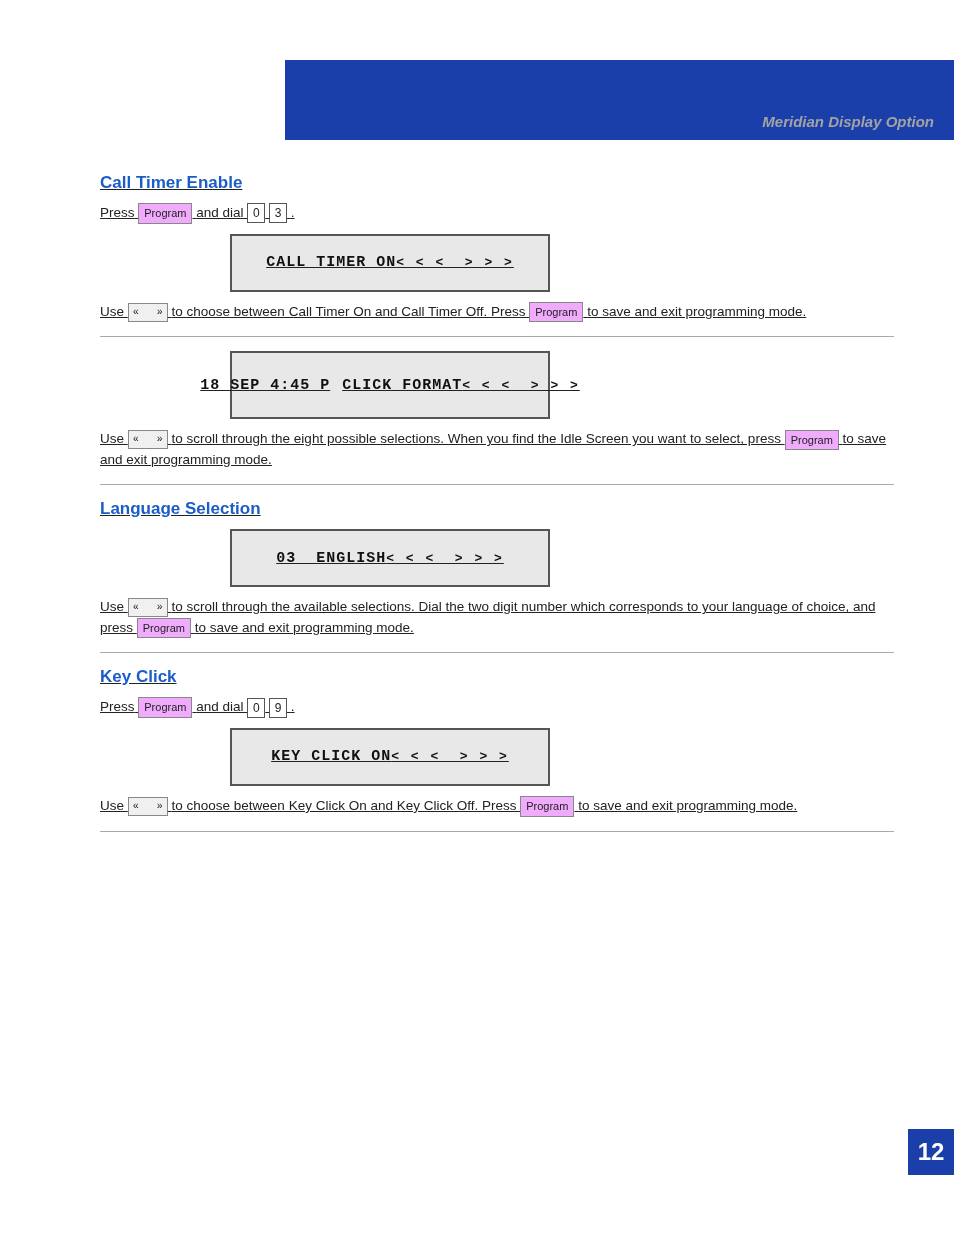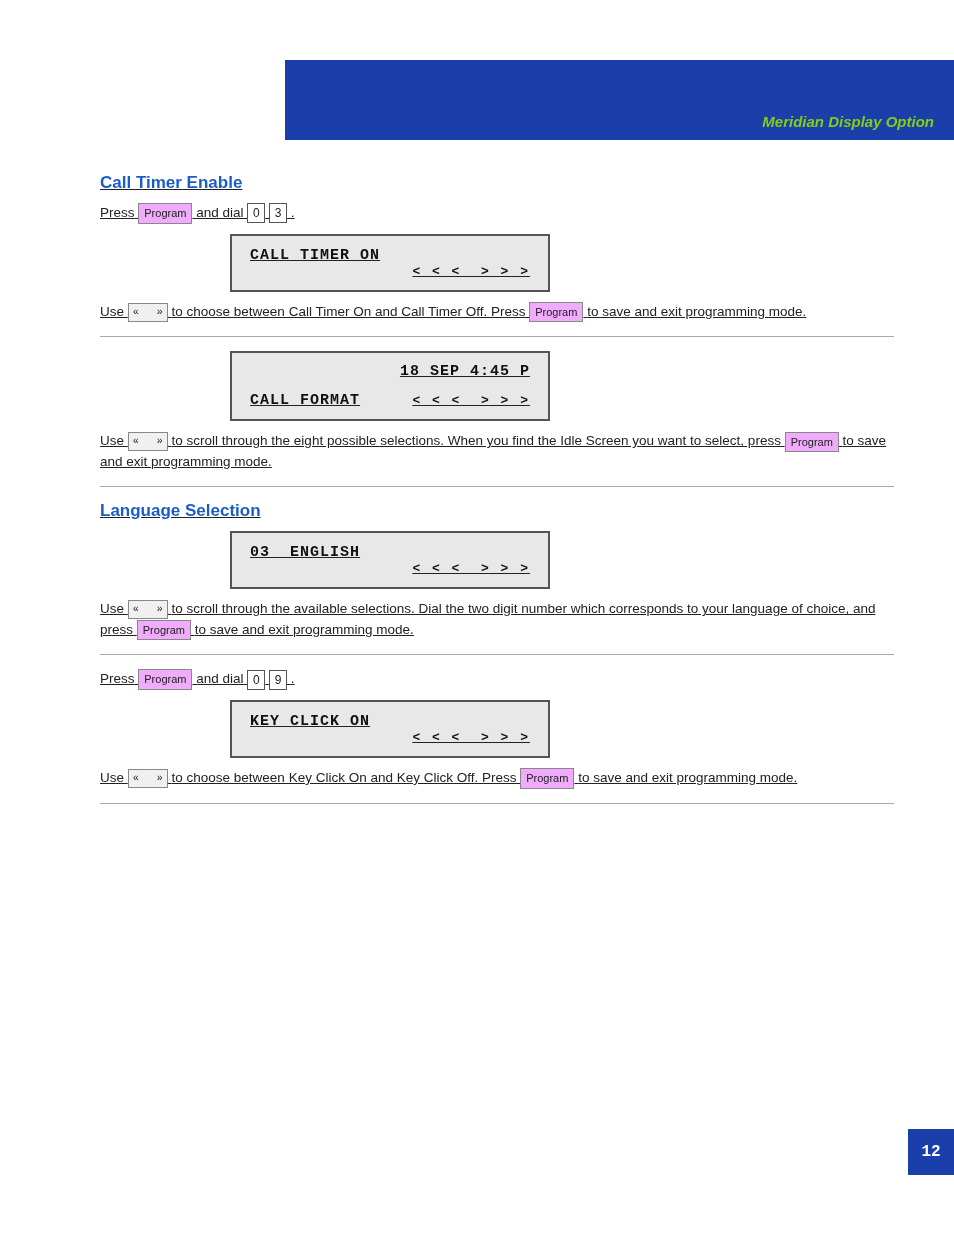--- a/index.html
+++ b/index.html
@@ -21,21 +21,21 @@
       right: 0;
       height: 80px;
       background: #1a3faa;
       display: flex;
       align-items: flex-end;
       justify-content: flex-end;
       padding: 10px 20px;
     }
 
     .header-title {
-      color: #84cc16;
+      color: #a3a3a3;
       font-size: 15px;
       font-style: italic;
       font-weight: bold;
     }
 
     
     .content {
       position: absolute;
       top: 165px;
       left: 100px;
@@ -89,21 +89,21 @@
       background: #e8e8e8;
       font-family: 'Courier New', Courier, monospace;
       font-size: 15px;
       font-weight: bold;
       color: #111;
       padding: 10px 18px;
       margin: 10px 0 10px 130px;
       width: 320px;
       min-height: 58px;
       display: flex;
-      flex-direction: column;
+      flex-direction: row;
       justify-content: center;
     }
 
     .lcd-line {
       display: flex;
       justify-content: space-between;
       align-items: center;
       white-space: pre;
       letter-spacing: 1px;
     }
@@ -133,26 +133,25 @@
 
     
     .page-badge {
       position: absolute;
       right: 0;
       bottom: 60px;
       width: 46px;
       height: 46px;
       background: #1a3faa;
       color: #ffffff;
-      font-size: 16px;
+      font-size: 24px;
       font-weight: bold;
       display: flex;
       align-items: center;
       justify-content: center;
-      font-family: Liberation Mono, monospace;
     }
 
     .press-line {
       margin-bottom: 8px;
       font-size: 13.5px;
     }
   </style>
 </head>
 <body>
 
@@ -192,21 +191,21 @@
   </div>
 
   <hr class="section-rule">
 
   <div>
     <div class="lcd-screen" style="min-height:68px;gap:12px;">
       <div class="lcd-line" style="justify-content:flex-end;">
         <span>18 SEP 4:45 P</span>
       </div>
       <div class="lcd-line">
-        <span>CALL FORMAT</span>
+        <span>CLICK FORMAT</span>
         <span class="lcd-nav">&lt; &lt; &lt;  &gt; &gt; &gt;</span>
       </div>
     </div>
     <p class="para">
       <span>Use </span>
       <span class="scroll-btn">«&nbsp;&nbsp;&nbsp;»</span>
       <span> to scroll through the eight possible selections. When you find the Idle Screen you want to select, press </span>
       <span class="btn-program">Program</span>
       <span> to save and exit programming mode.</span>
     </p>
@@ -229,20 +228,21 @@
       <span class="scroll-btn">«&nbsp;&nbsp;&nbsp;»</span>
       <span> to scroll through the available selections. Dial the two digit number which corresponds to your language of choice, and press </span>
       <span class="btn-program">Program</span>
       <span> to save and exit programming mode.</span>
     </p>
   </div>
 
   <hr class="section-rule">
 
   <div>
+    <div class="section-heading">Key Click</div>
     <p class="press-line para">
       <span>Press</span>
       <span class="btn-program">Program</span>
       <span> and dial </span>
       <span class="dial-box">0</span>
       <span class="dial-box">9</span>
       <span> .</span>
     </p>
     <div class="lcd-screen">
       <div class="lcd-line">

